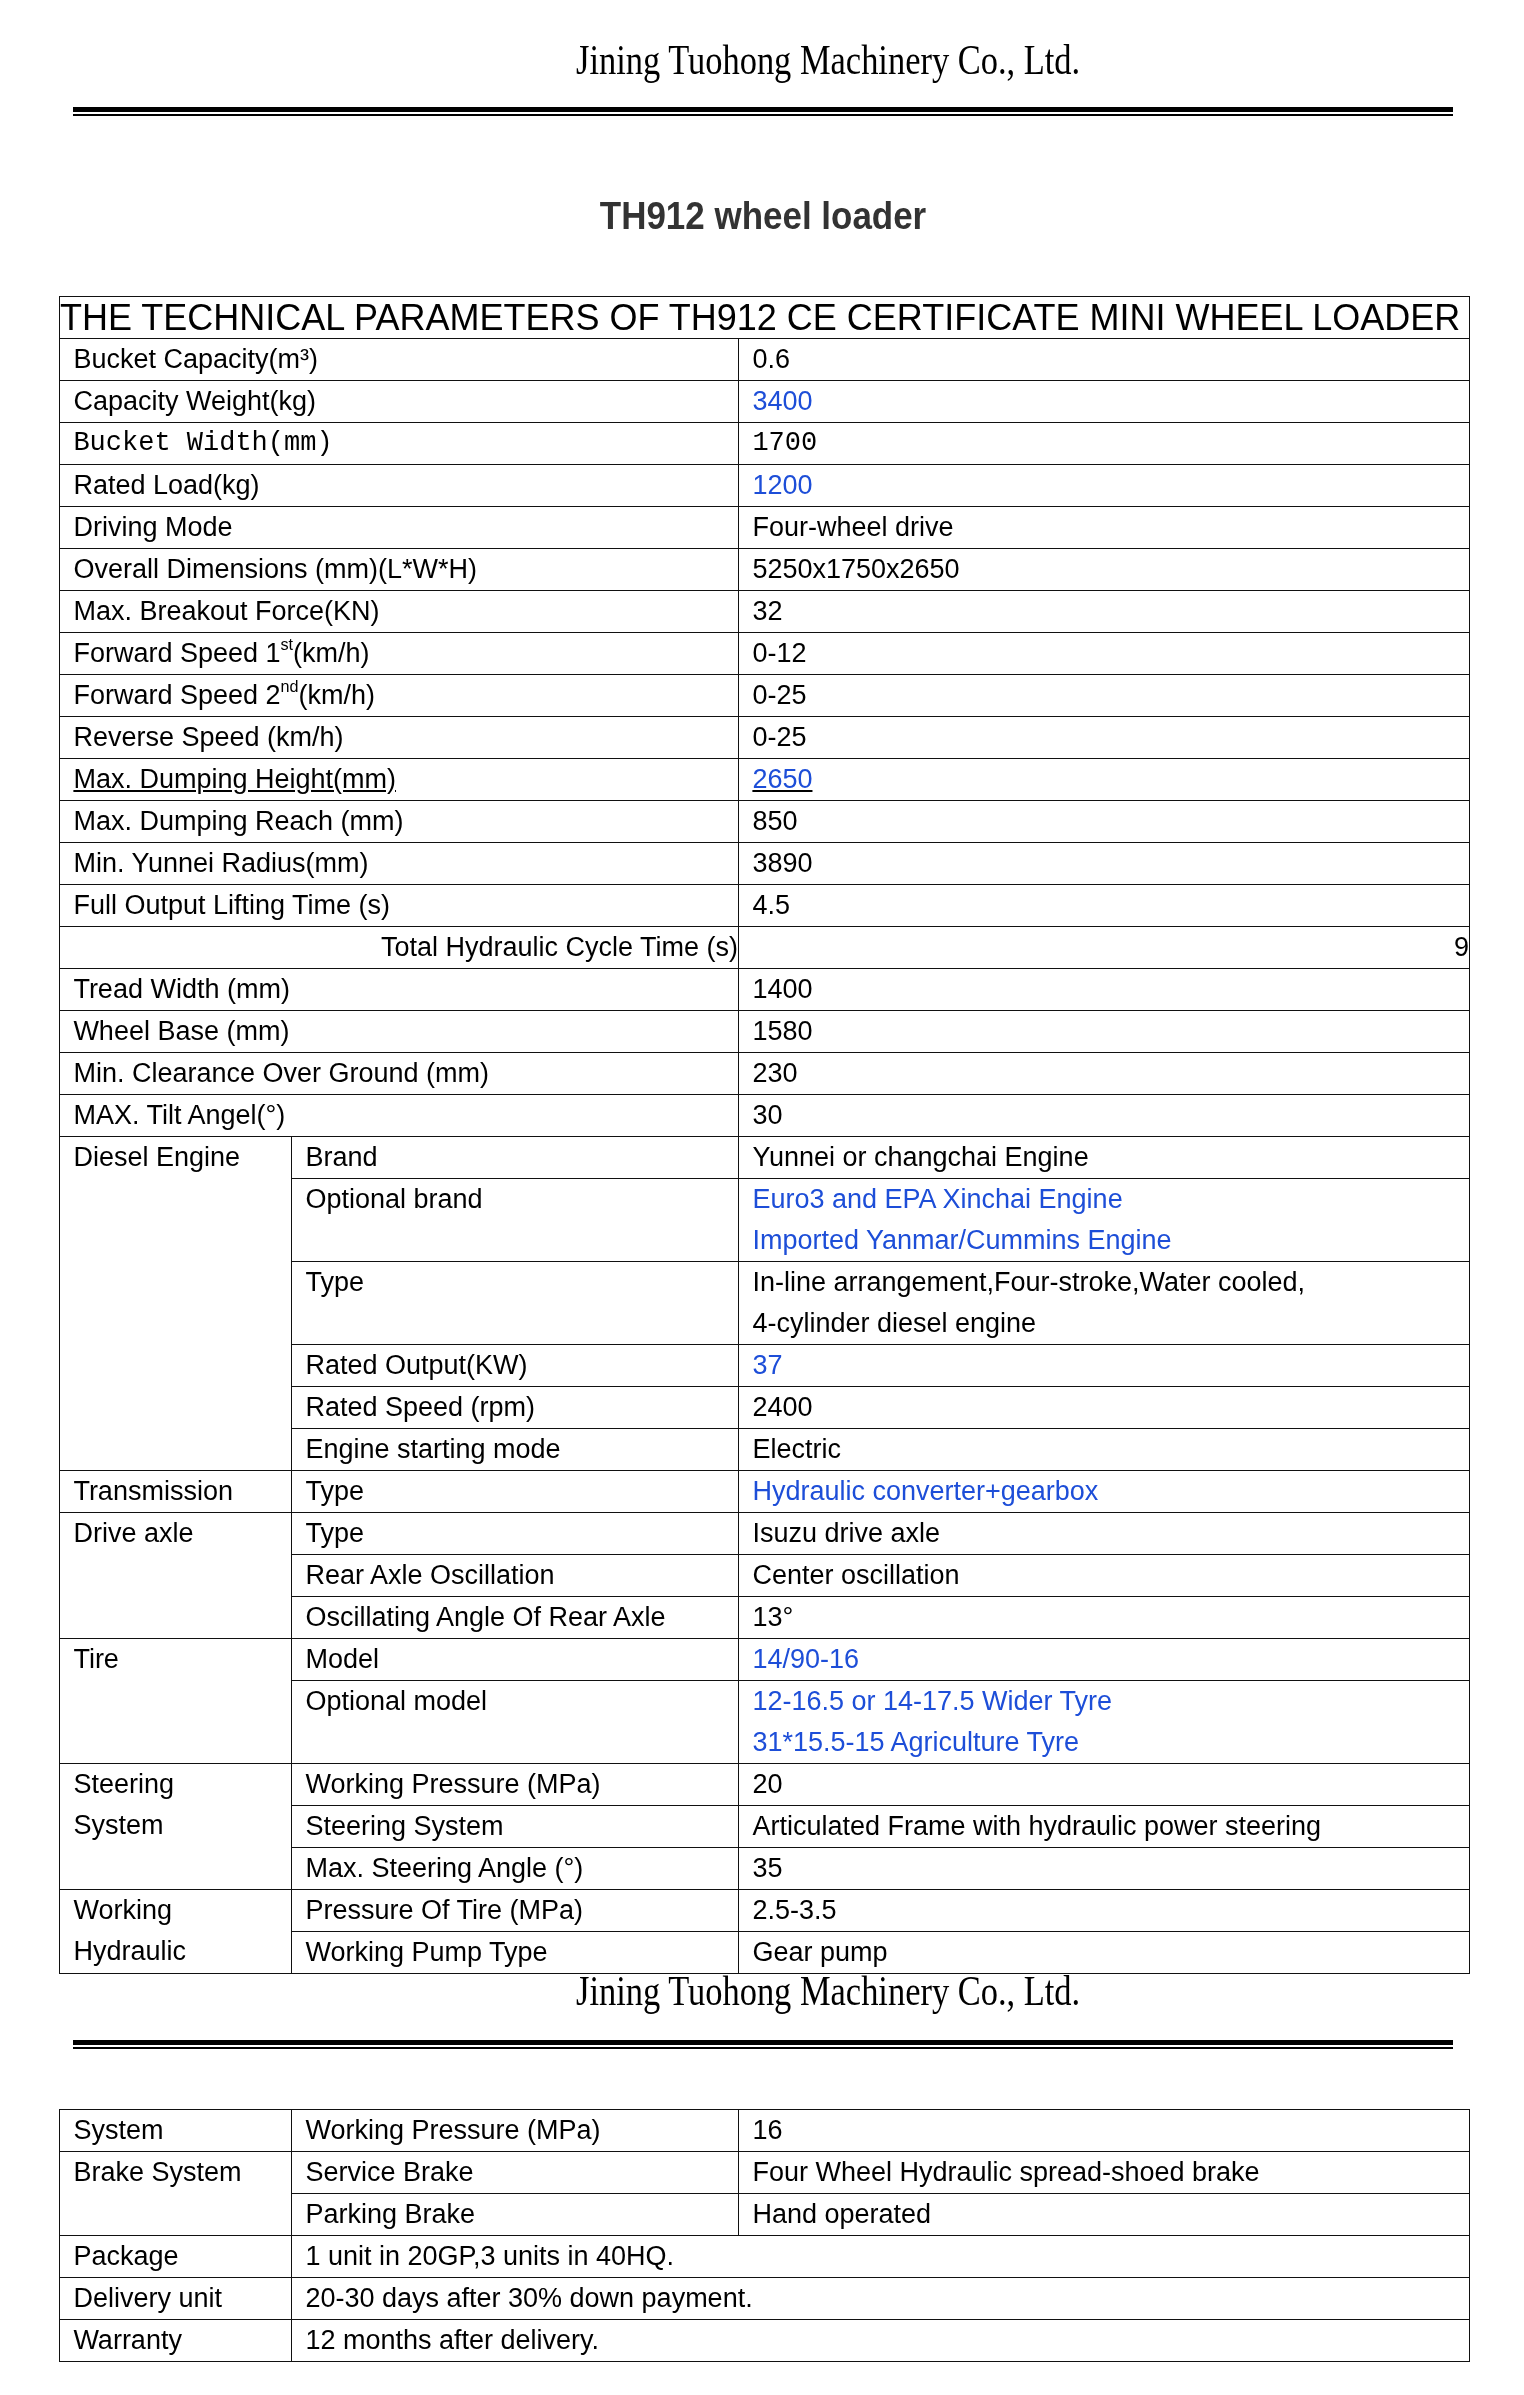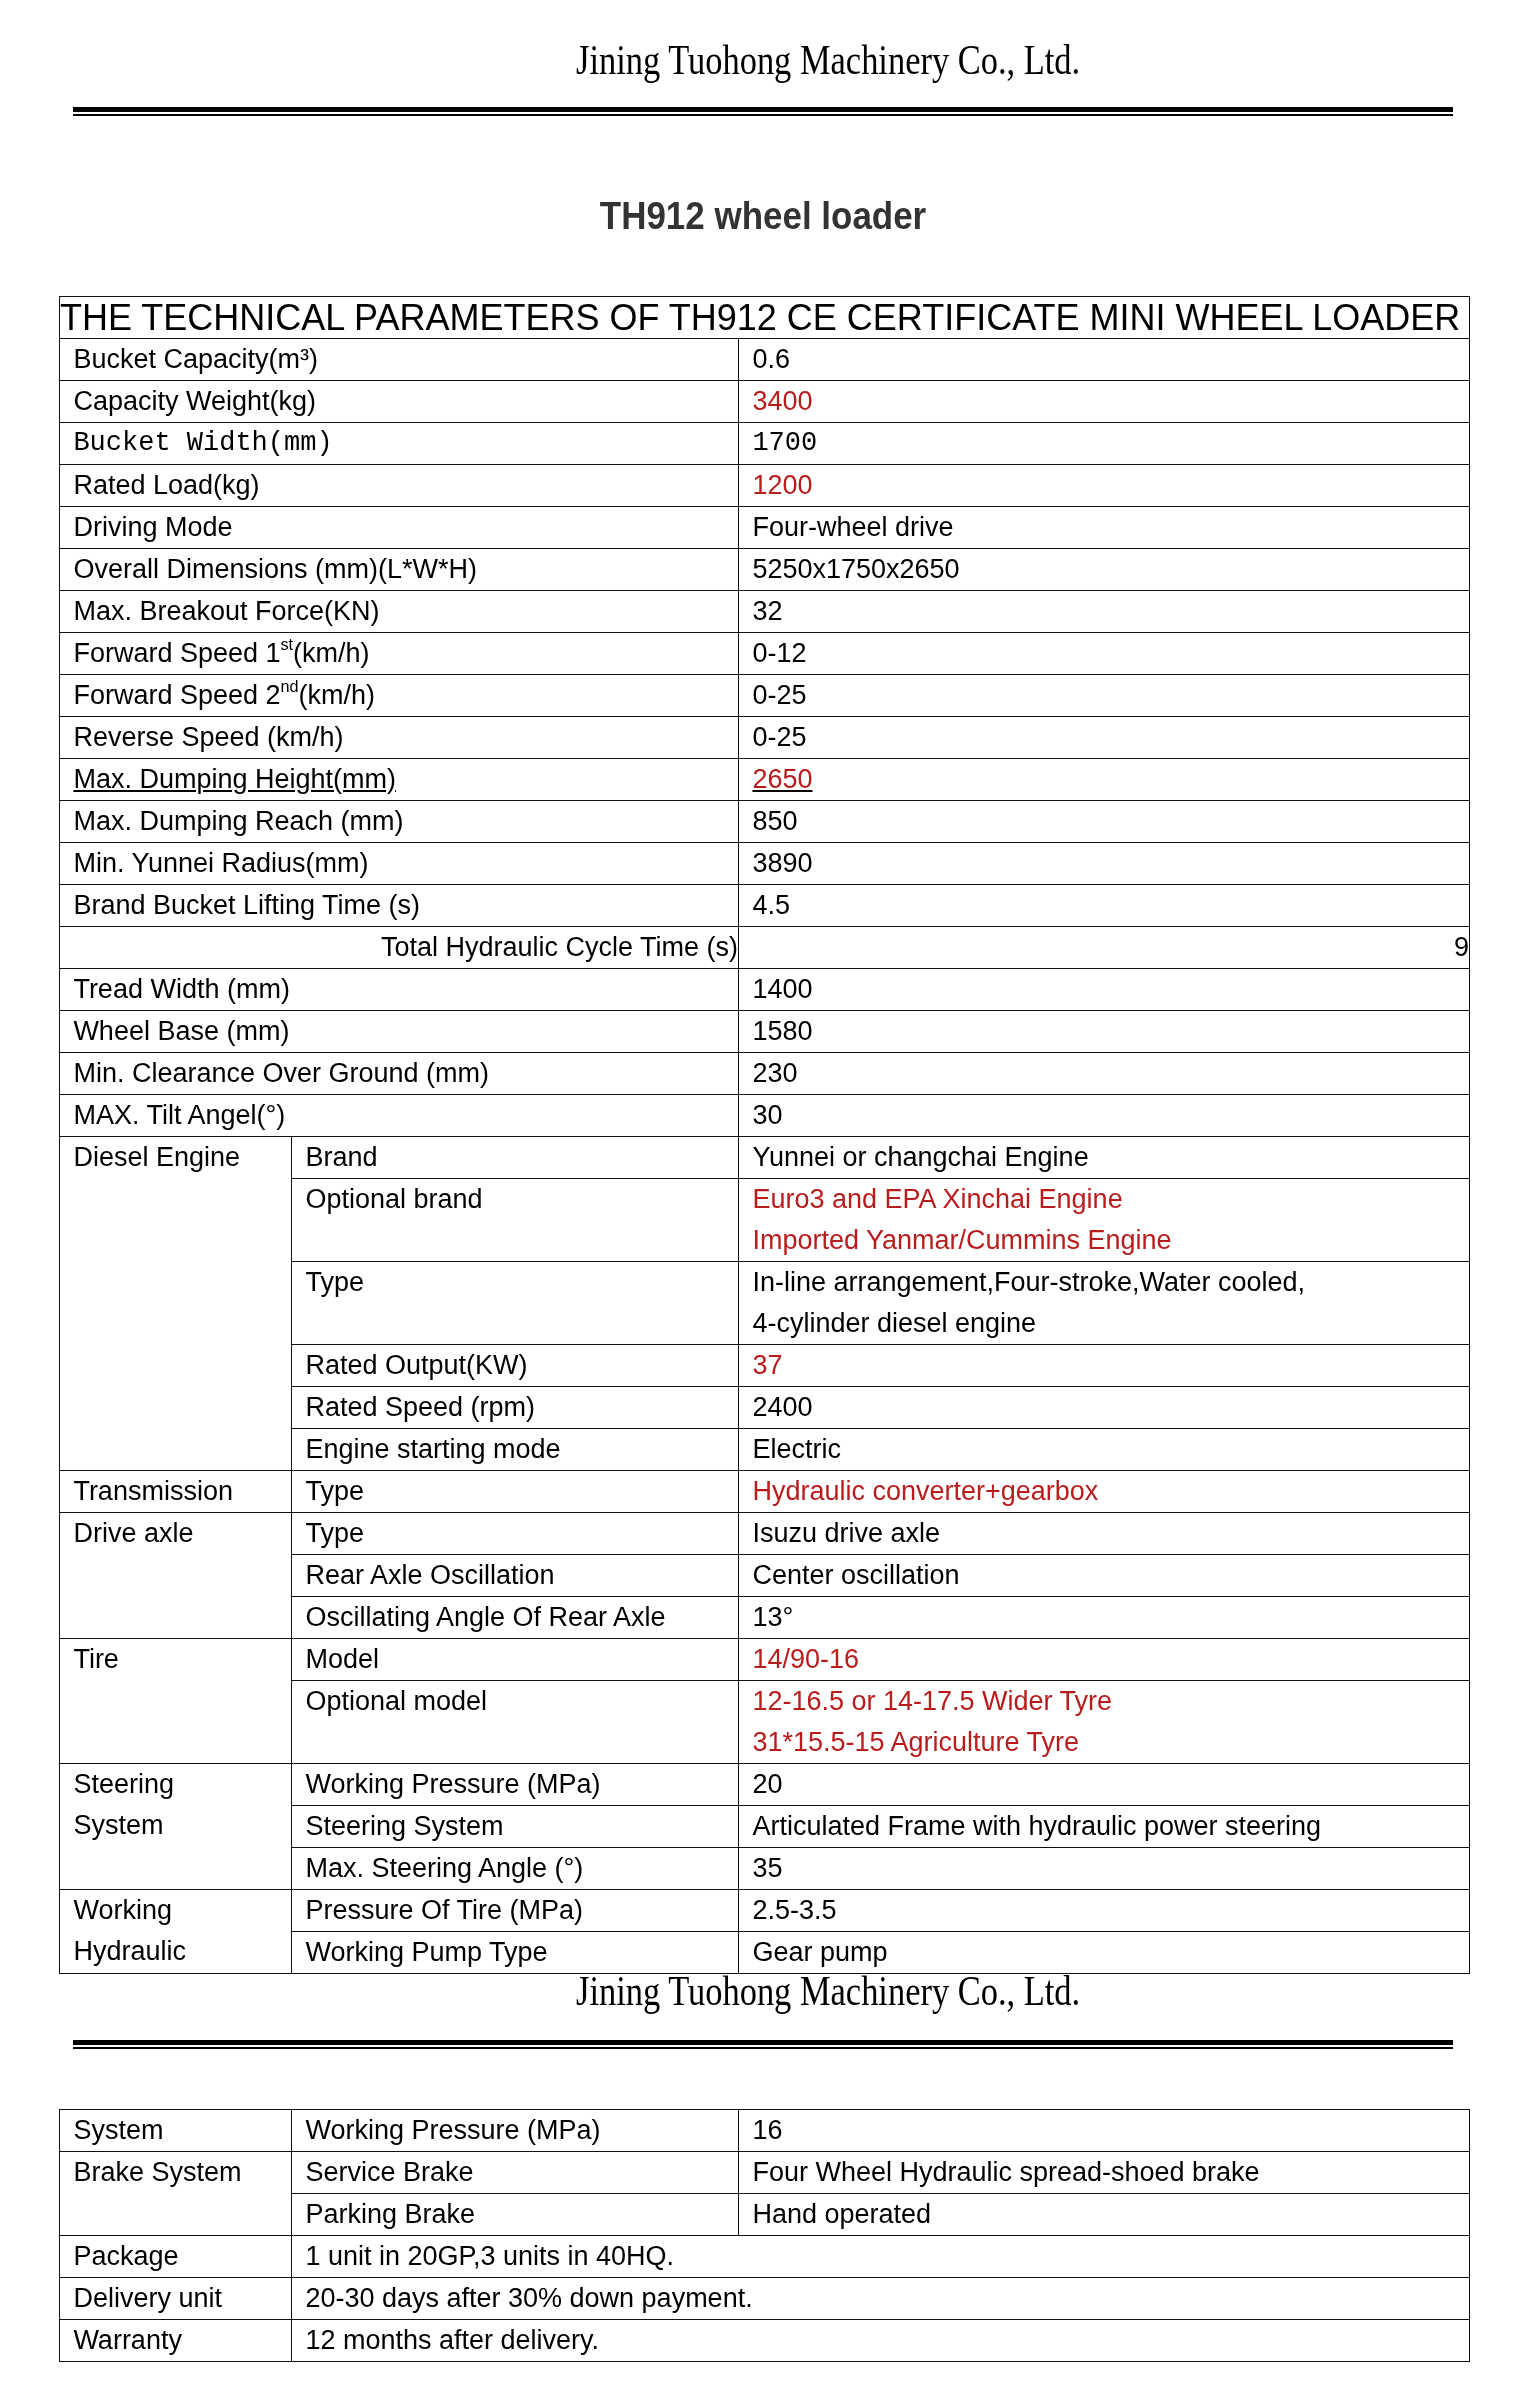--- a/index.html
+++ b/index.html
@@ -18,21 +18,21 @@
   .doc-title { position: absolute; left: 0; width: 1525px; top: 192px; text-align: center;
          font-size: 38px; font-weight: bold; color: #333333; line-height: 48px;
          transform: scaleX(0.92); transform-origin: 769px 0; }
 
   table.spec { position: absolute; left: 59px; width: 1409px; border-collapse: collapse;
          table-layout: fixed; font-size: 27px; }
   table.spec td { border: 1.9px solid #111; padding: 0 0 0 13.4px; height: 38px;
          line-height: 41px; vertical-align: top; white-space: nowrap; overflow: hidden; }
   table.spec td.multi { line-height: 41px; }
   table.spec td.caption { text-align: left; padding: 0; font-size: 36px; }
-  .red { color: #b91c1c; margin-top: 46px; }
+  .red { color: #1d4ed8; margin-top: 46px; }
   sup { font-size: 0.6em; line-height: 0; vertical-align: 0.75em; }
 </style>
 </head>
 <body>
 
 <div class="company-header" style="top:36px;">
   <span class="company-name">Jining Tuohong Machinery Co., Ltd.</span>
 </div>
 <div class="rule" style="top:107px;">
   <div class="thick"></div>
@@ -97,21 +97,21 @@
       </tr>
       <tr style="height: 41px;">
         <td colspan="2"><span>Max. Dumping Reach (mm)</span></td>
         <td><span>850</span></td>
       </tr>
       <tr style="height: 41px;">
         <td colspan="2"><span>Min. Yunnei Radius(mm)</span></td>
         <td><span>3890</span></td>
       </tr>
       <tr style="height: 41px;">
-        <td colspan="2"><span>Brand Bucket Lifting Time (s)</span></td>
+        <td colspan="2"><span>Full Output Lifting Time (s)</span></td>
         <td><span>4.5</span></td>
       </tr>
       <tr style="height: 41px; text-align: right;">
         <td colspan="2"><span>Total Hydraulic Cycle Time (s)</span></td>
         <td><span>9</span></td>
       </tr>
       <tr style="height: 41px;">
         <td colspan="2"><span>Tread Width (mm)</span></td>
         <td><span>1400</span></td>
       </tr>

